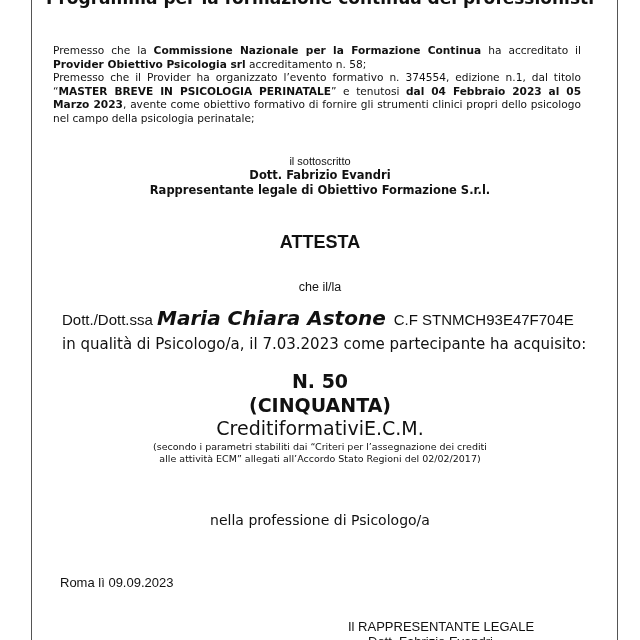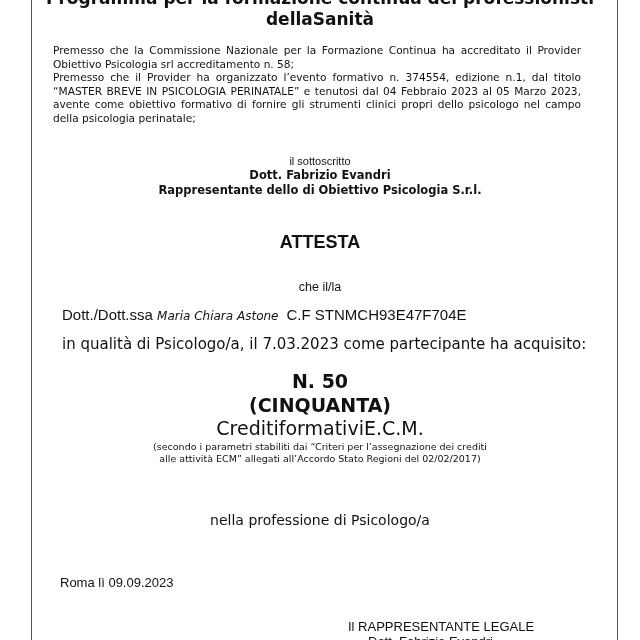--- a/index.html
+++ b/index.html
@@ -1,61 +1,60 @@
 <!DOCTYPE html>
 <html><head>
   <meta charset="utf-8">
   <style>
     html, body { margin: 0; padding: 0; background: #ffffff; }
     body { width: 640px; height: 640px; overflow: hidden; position: relative; font-family: "DejaVu Sans", sans-serif; color: #111; }
     .frame { position: absolute; left: 31px; top: -10px; width: 587px; height: 700px; border-left: 1px solid #555; border-right: 1px solid #555; box-sizing: border-box; }
     .abs { position: absolute; white-space: nowrap; }
     .title { left: 0; width: 640px; text-align: center; font-weight: bold; font-size: 17px; line-height: 21px; top: -12px; }
     .premises { left: 53px; width: 528px; top: 44px; font-size: 10.6px; line-height: 13.5px; white-space: normal; text-align: justify; }
-    .premises b { font-weight: normal; }
+    .premises b { font-weight: bold; }
     .premises p { margin: 0; }
     .center { left: 0; width: 640px; text-align: center; }
     .s1 { top: 155px; font-size: 11px; font-family: "Liberation Sans", sans-serif; }
     .s2 { top: 168px; font-size: 11.5px; font-weight: bold; }
     .s3 { top: 183px; font-size: 11.5px; font-weight: bold; }
     .attesta { top: 232px; font-size: 18px; font-weight: bold; font-family: "Liberation Sans", sans-serif; }
     .cheilla { top: 280px; font-size: 12.5px; font-family: "Liberation Sans", sans-serif; }
     .name-line { left: 62px; top: 306px; font-size: 15px; }
     .name-line .pre { font-family: "Liberation Sans", sans-serif; }
-    .name-line .name { font-style: italic; font-size: 12px; }
+    .name-line .name { font-style: italic; font-size: 20px; font-weight: bold; }
     .name-line .cf { font-family: "Liberation Sans", sans-serif; margin-left: 8px; }
     .qual { left: 62px; top: 335px; font-size: 15px; }
     .n50 { top: 370px; font-size: 19px; font-weight: bold; }
     .cinq { top: 394px; font-size: 19px; font-weight: bold; }
     .cred { top: 417px; font-size: 19px; font-weight: normal; }
     .note1 { top: 441px; font-size: 9.5px; }
     .note2 { top: 453px; font-size: 9.5px; }
     .prof { top: 512px; font-size: 14px; }
     .date { left: 60px; top: 575px; font-size: 13px; font-family: "Liberation Sans", sans-serif; }
     .rep-title { left: 348px; top: 619px; font-size: 13px; font-family: "Liberation Sans", sans-serif; }
     .rep-name { left: 368px; top: 634px; font-size: 13px; font-family: "Liberation Sans", sans-serif; }
   </style>
 </head>
 <body>
 
 <div class="frame"></div>
 
 <div class="abs title">
   <div>Programma per la formazione continua dei professionisti</div>
-  <div>dellaSanità</div>
 </div>
 
 <div class="abs premises">
   <p><span>Premesso che la </span><b>Commissione Nazionale per la Formazione Continua</b><span> ha accreditato il </span><b>Provider Obiettivo Psicologia srl</b><span> accreditamento n. 58;</span></p>
   <p><span>Premesso che il Provider ha organizzato l’evento formativo n. 374554, edizione n.1, dal titolo “</span><b>MASTER BREVE IN PSICOLOGIA PERINATALE</b><span>” e tenutosi </span><b>dal 04 Febbraio 2023 al 05 Marzo 2023</b><span>, avente come obiettivo formativo di fornire gli strumenti clinici propri dello psicologo nel campo della psicologia perinatale;</span></p>
 </div>
 
 <div class="abs center s1">il sottoscritto</div>
 <div class="abs center s2">Dott. Fabrizio Evandri</div>
-<div class="abs center s3">Rappresentante dello di Obiettivo Psicologia S.r.l.</div>
+<div class="abs center s3">Rappresentante legale di Obiettivo Formazione S.r.l.</div>
 
 <div class="abs center attesta">ATTESTA</div>
 <div class="abs center cheilla">che il/la</div>
 
 <div class="abs name-line">
   <span class="pre">Dott./Dott.ssa </span><span class="name">Maria Chiara Astone</span><span class="cf">C.F STNMCH93E47F704E</span>
 </div>
 
 <div class="abs qual">in qualità di Psicologo/a, il 7.03.2023 come partecipante ha acquisito:</div>
 

